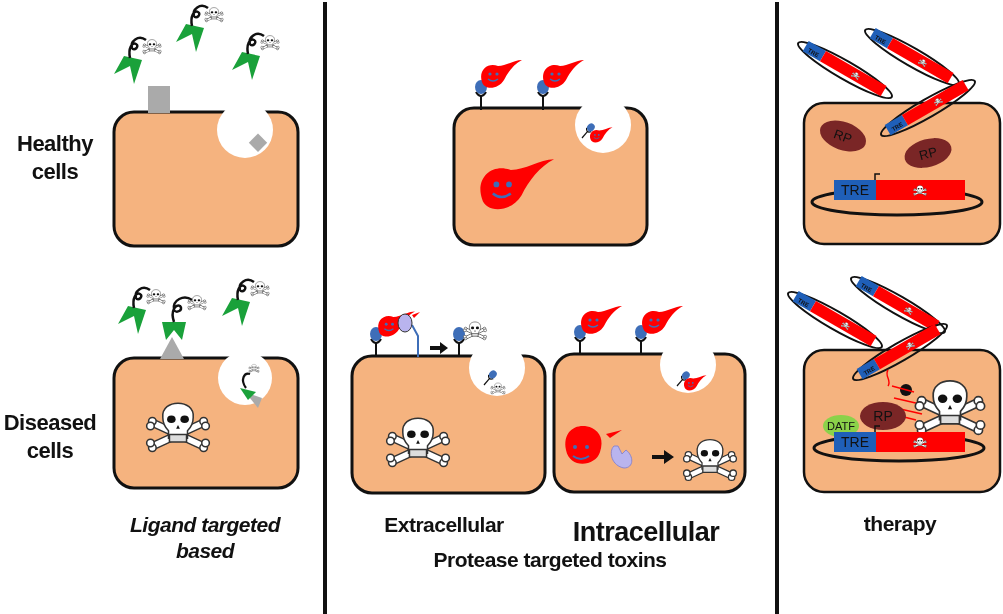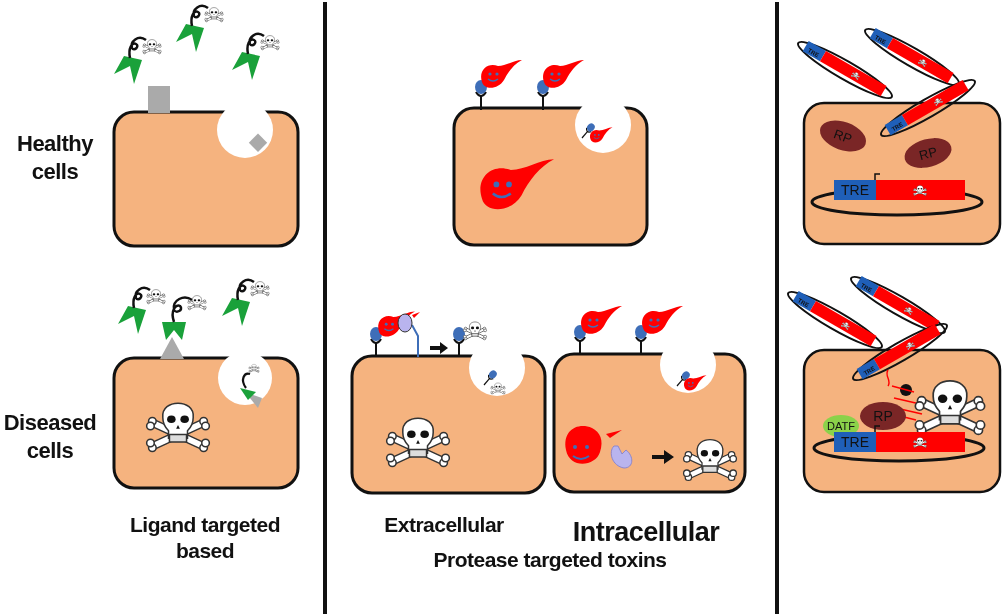--- a/index.html
+++ b/index.html
@@ -266,23 +266,24 @@
 
 <div class="lbl" style="left:0;top:130px;width:110px;font-size:22px;">
   <div>Healthy</div>
   <div>cells</div>
 </div>
 <div class="lbl" style="left:0;top:389px;width:100px;font-size:22px;margin-top:20px;">
   <div>Diseased</div>
   <div>cells</div>
 </div>
 
-<div class="lbl" style="left:90px;top:512px;width:230px;font-size:21px;">
+<div class="lbl" style="left:90px;top:512px;width:230px;font-size:21px;font-style:italic;">
   <div>Ligand targeted</div>
   <div>based</div>
 </div>
 
 <div class="lbl" style="left:364px;top:512px;width:160px;font-size:21px;text-align:center;">Extracellular</div>
 <div class="lbl" style="left:566px;top:516px;width:160px;font-size:27px;">Intracellular</div>
 <div class="lbl" style="left:380px;top:547px;width:340px;font-size:21px;">Protease targeted toxins</div>
 
 <div class="lbl" style="left:810px;top:511px;width:180px;font-size:21px;">
+  <div>therapy</div>
 </div>
 
 </body></html>

